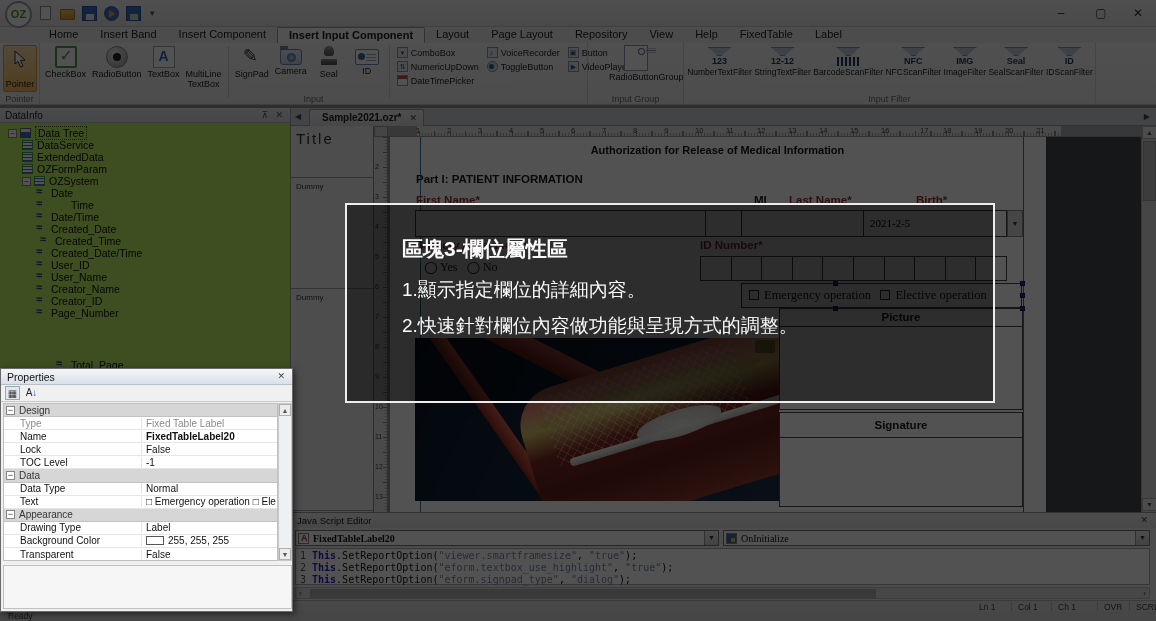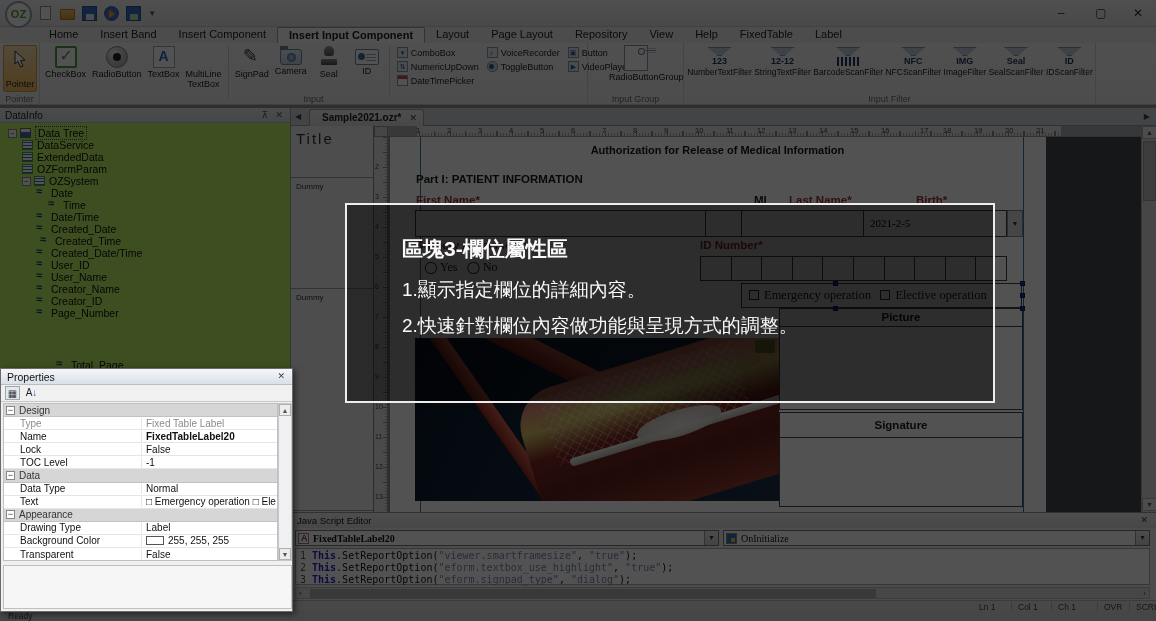--- a/index.html
+++ b/index.html
@@ -406,21 +406,21 @@
         </div>
         <div class="trow" style="padding-left: 22px;">
           <span class="texp">−</span>
           <span class="ticon table"></span>
           <span class="tlabel">OZSystem</span>
         </div>
         <div class="trow" style="padding-left: 36px;">
           <span class="ticon field"></span>
           <span class="tlabel">Date</span>
         </div>
-        <div class="trow" style="padding-left: 48px;">
+        <div class="trow" style="padding-left: 36px; gap: 20px;">
           <span class="ticon field"></span>
           <span class="tlabel">Time</span>
         </div>
         <div class="trow" style="padding-left: 36px;">
           <span class="ticon field"></span>
           <span class="tlabel">Date/Time</span>
         </div>
         <div class="trow" style="padding-left: 36px;">
           <span class="ticon field"></span>
           <span class="tlabel">Created_Date</span>

